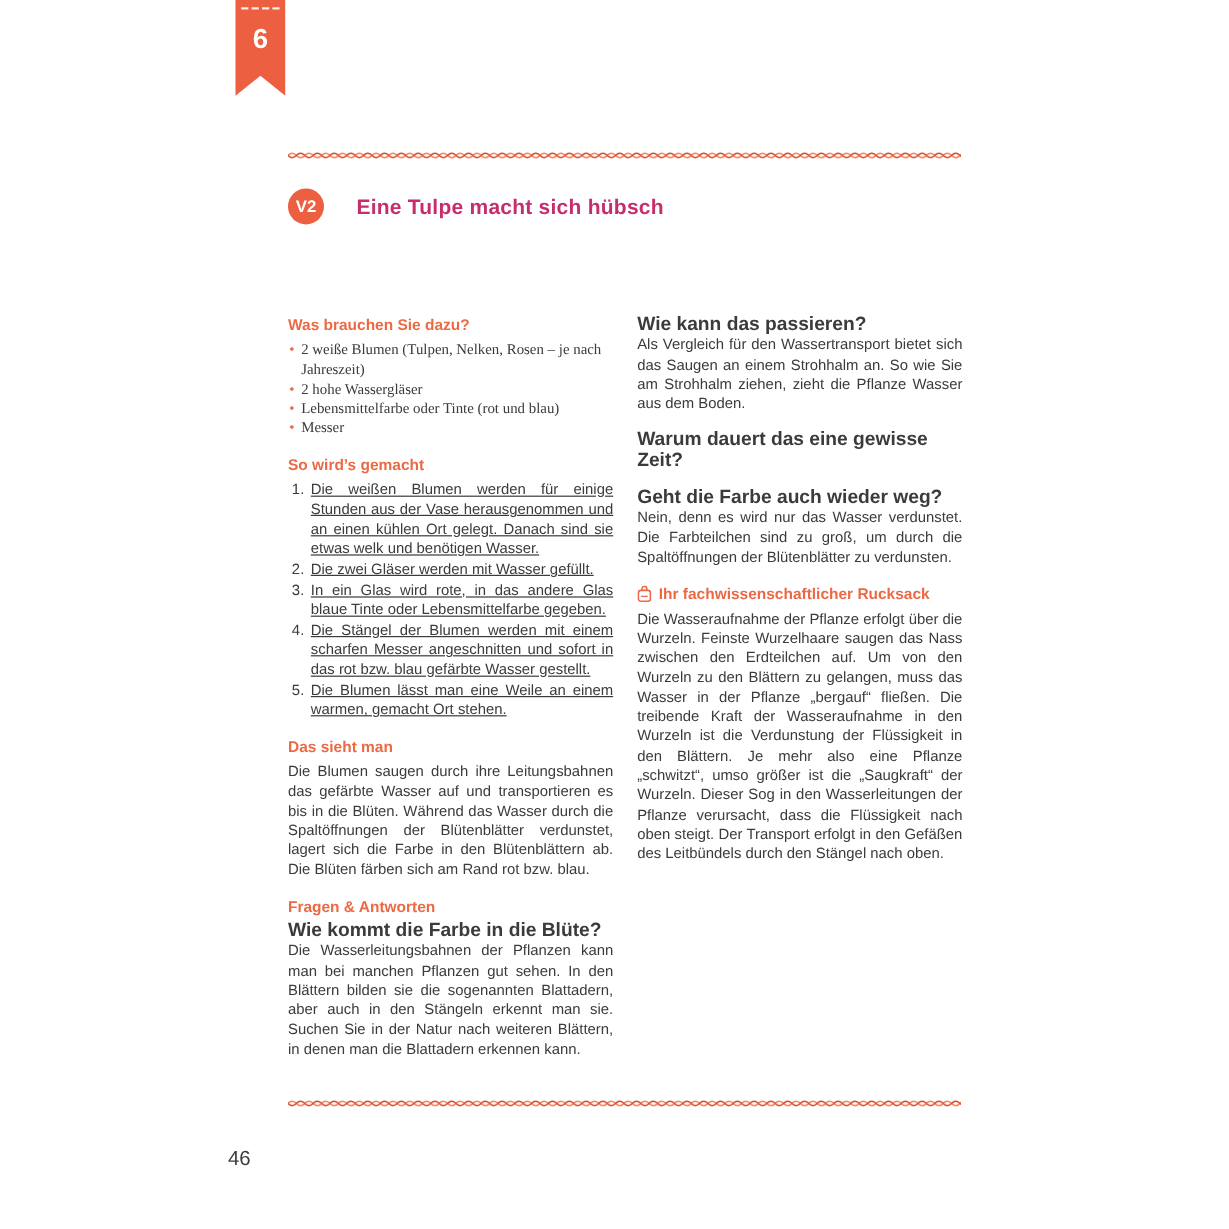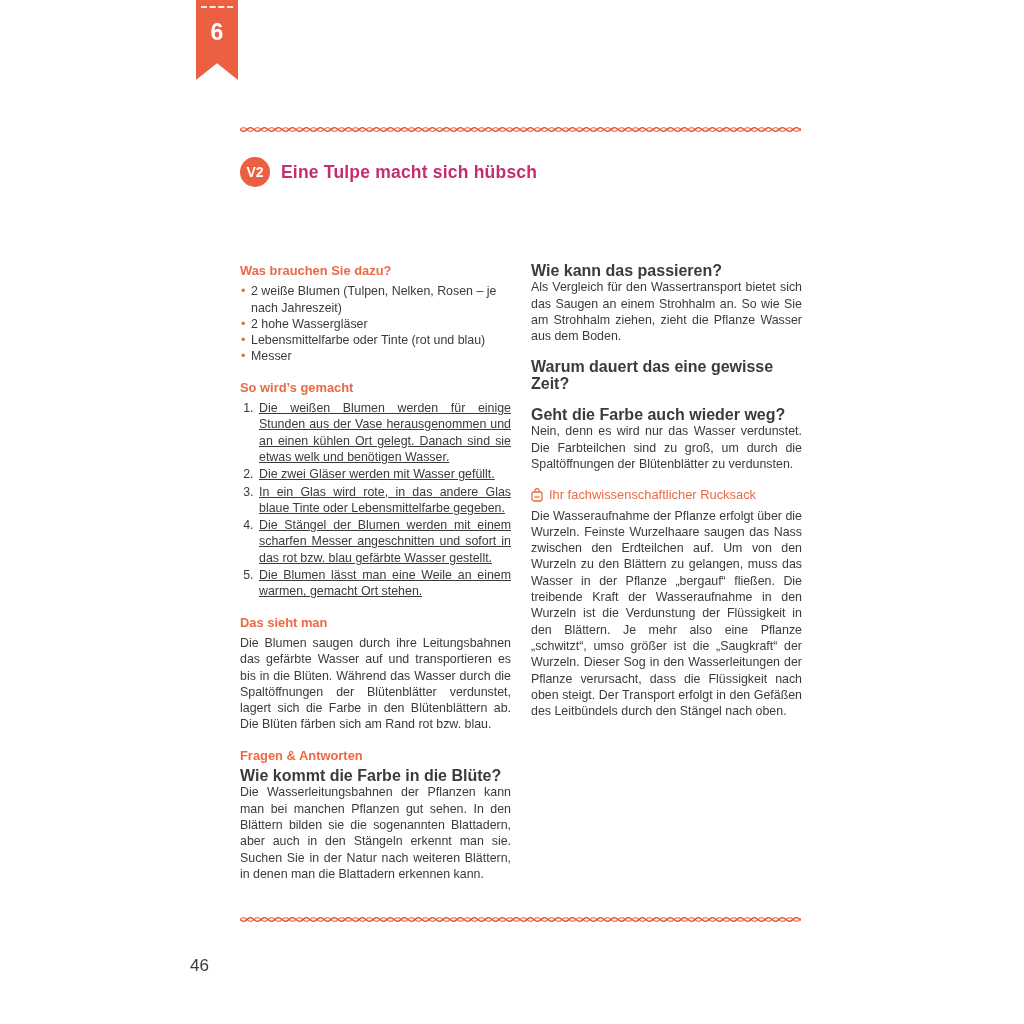--- a/index.html
+++ b/index.html
@@ -16,48 +16,48 @@
             border-top:2px dashed rgba(255,255,255,.9); }
   .ribbon-num { position:absolute; top:19px; width:100%; text-align:center;
                 color:#ffffff; font-size:23px; font-weight:bold; }
 
   
   .wave { position:absolute; left:240px; width:561px; height:9px; }
   .wave.top { top:125px; }
   .wave.bottom { top:915px; }
 
   
-  .title-row { position:absolute; left:240px; top:157px; display:flex; align-items:center; gap:11px; }
+  .title-row { position:absolute; left:240px; top:157px; display:flex; align-items:center; gap:27px; }
   .badge { width:30px; height:30px; border-radius:50%; flex:0 0 30px;
            background:var(--accent-orange,#ec5f40); color:#ffffff; font-weight:bold;
            font-size:14px; display:flex; align-items:center; justify-content:center; }
   .title { color:var(--title-pink,#c62d6e); font-size:17.5px; font-weight:bold; letter-spacing:.2px; }
 
   .intro { position:absolute; left:240px; top:200px; width:562px;
            font-size:12.4px; line-height:16.3px; text-align:justify; }
 
   .columns { position:absolute; left:240px; top:263px; width:562px;
              display:flex; justify-content:space-between; }
   .col { width:271px; font-size:12.4px; line-height:16.3px; text-align:justify; hyphens:auto; }
 
   h2.sec { color:var(--heading-orange,#eb6a45); font-size:12.9px; font-weight:bold;
            margin:0 0 4px; text-align:left; }
   .block { margin-bottom:15px; }
   .q { font-weight:bold; margin:0; text-align:left; font-size:16px; }
 
-  ul.mats { list-style:none; }
+  ul.mats { list-style:none;font-family:Liberation Serif, serif; }
   ul.mats li { position:relative; padding-left:11px; text-align:left; }
   ul.mats li::before { content:"•"; position:absolute; left:1px; top:0;
                        color:var(--heading-orange,#eb6a45); }
 
   ol.steps { margin:0; padding-left:17px;text-decoration:underline; }
   ol.steps li { text-align:justify; padding-left:2px; margin-bottom:1px; }
 
   .rucksack-head { display:flex; align-items:center; gap:6px;
-                   color:var(--heading-orange,#eb6a45); font-weight:normal;
+                   color:var(--heading-orange,#eb6a45); font-weight:bold;
                    font-size:12.9px; margin-bottom:4px; text-align:left; }
   .rucksack-head svg { flex:0 0 auto; }
 
   .pagenum { position:absolute; left:190px; top:956px; font-size:17px; color:#3b3b3a; }
 </style>
 </head>
 <body>
 
 <div class="page">
 

